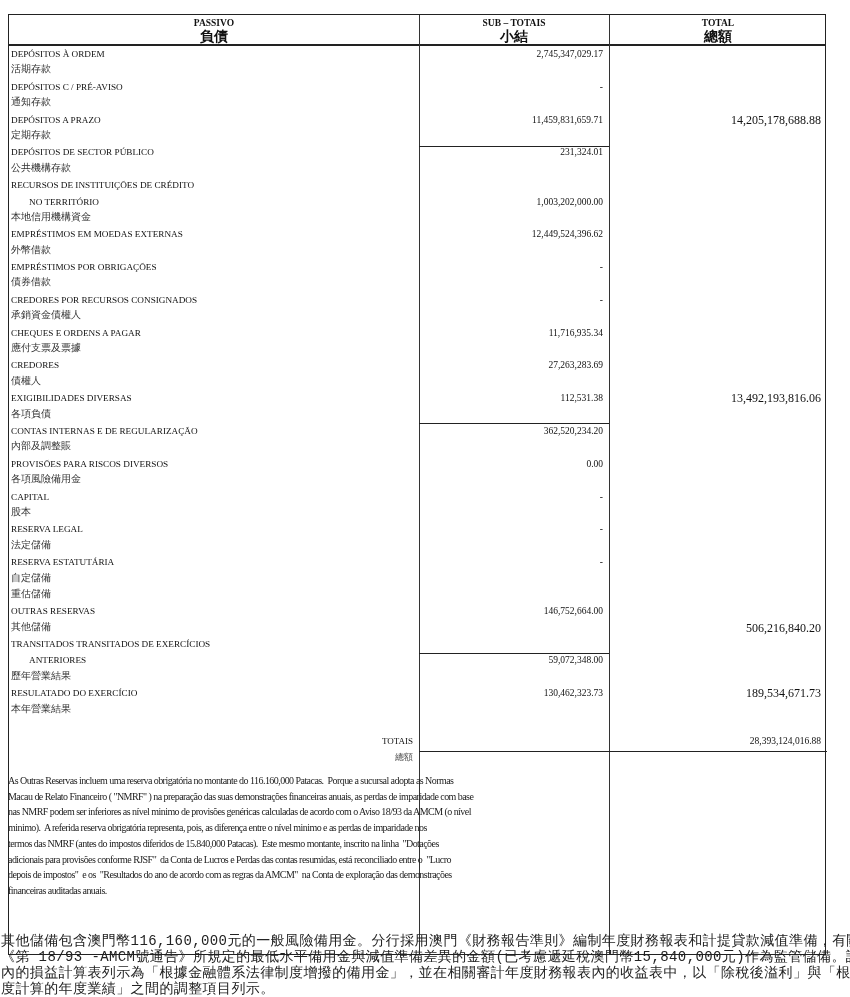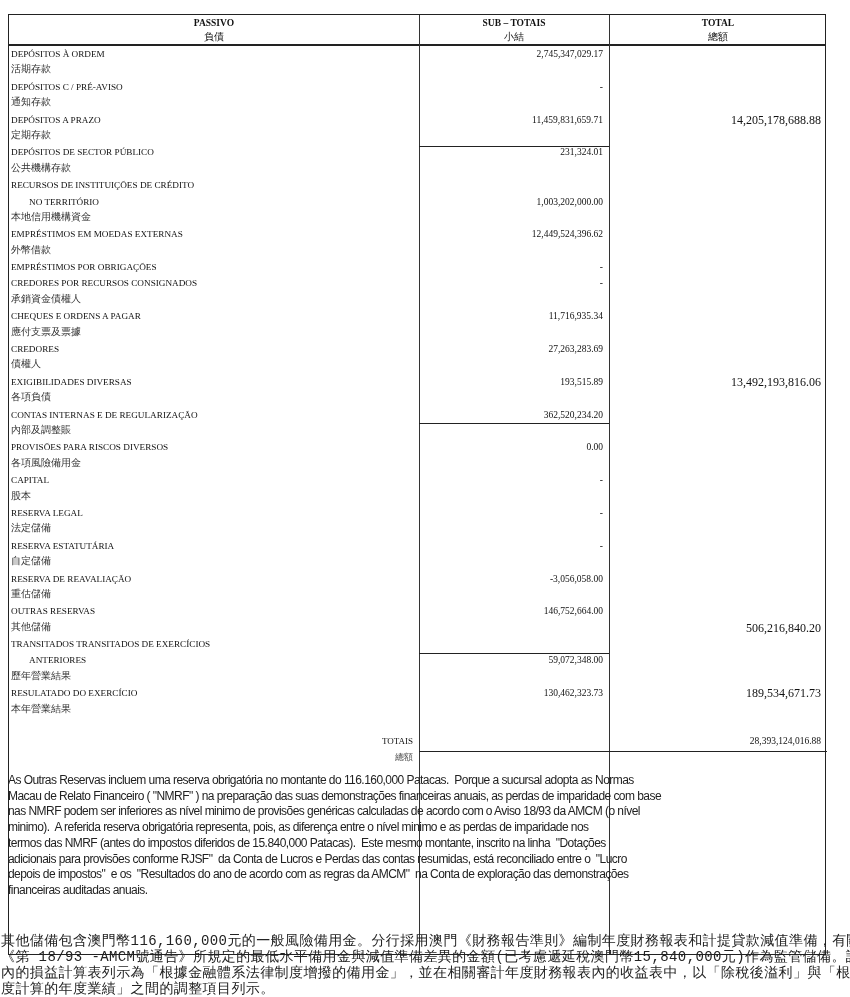--- a/index.html
+++ b/index.html
@@ -6,33 +6,33 @@
   body {
     width: 850px; height: 997px; position: relative; overflow: hidden;
     font-family: "Liberation Serif", serif; color: #111;
   }
   .sheet { position: absolute; left: 8px; top: 4px; width: 818px; height: 941px;
     border: 1.5px solid #222; box-sizing: border-box; margin-top: 10px; }
   .hdr { position: absolute; left: 0; top: 0; width: 100%; height: 31px;
     border-bottom: 2.5px solid #222; box-sizing: border-box; }
   .hcell { position: absolute; top: 0; height: 31px; text-align: center;
     font-size: 9.5px; font-weight: bold; line-height: 14px; padding-top: 1px; box-sizing: border-box; }
-  .hcell .zh { font-weight: normal; font-size: 10px; display: block; }
+  .hcell .zh { font-weight: bold; font-size: 14px; display: block; }
   .vline { position: absolute; top: 0; bottom: 0; border-left: 1px solid #333; }
   .hline { position: absolute; height: 0; border-top: 1.5px solid #222; }
   .rows { position: absolute; left: 0; top: 31px; width: 100%; }
   .row { position: relative; height: 16.4px; font-size: 9.2px; line-height: 16.4px; white-space: nowrap; }
   .row .lbl { position: absolute; left: 2px; }
   .row .lbl.indent { left: 20px; }
   .row .lbl.zh { font-family: Liberation Mono, monospace; font-size: 10px; color: #333; }
   .row .sub { position: absolute; right: 222px; text-align: right; font-size: 9.5px; }
   .row .tot { position: absolute; right: 4px; text-align: right; font-size: 12px; }
   .totals-label { position: absolute; right: 412px; font-size: 9px; text-align: right; }
   .notes { position: absolute; left: 8px; top: 773px; width: 830px;
-    font-family: Liberation Sans, sans-serif; font-size: 12px; line-height: 15.7px; color: #222;
+    font-family: Liberation Serif, serif; font-size: 10px; line-height: 15.7px; color: #222;
     white-space: pre; letter-spacing: -0.55px; }
   .notes-zh { position: absolute; left: 1px; top: 933px; width: 830px;
     font-family: Liberation Mono, monospace; font-size: 14px; line-height: 16px; color: #222;
     white-space: pre; letter-spacing: 0.4px; }
 </style>
 </head>
 <body>
 
 <div class="sheet">
 
@@ -104,20 +104,23 @@
         <span class="sub">12,449,524,396.62</span>
       </div>
       <div class="row">
         <span class="lbl zh">外幣借款</span>
       </div>
       <div class="row">
         <span class="lbl">EMPRÉSTIMOS POR OBRIGAÇÕES</span>
         <span class="sub">-</span>
       </div>
       <div class="row">
+        <span class="lbl zh">債券借款</span>
+      </div>
+      <div class="row">
         <span class="lbl">CREDORES POR RECURSOS CONSIGNADOS</span>
         <span class="sub">-</span>
       </div>
       <div class="row">
         <span class="lbl zh">承銷資金債權人</span>
       </div>
       <div class="row">
         <span class="lbl">CHEQUES E ORDENS A PAGAR</span>
         <span class="sub">11,716,935.34</span>
       </div>
@@ -126,21 +129,21 @@
       </div>
       <div class="row">
         <span class="lbl">CREDORES</span>
         <span class="sub">27,263,283.69</span>
       </div>
       <div class="row">
         <span class="lbl zh">債權人</span>
       </div>
       <div class="row">
         <span class="lbl">EXIGIBILIDADES DIVERSAS</span>
-        <span class="sub">193,515.89</span>
+        <span class="sub">112,531.38</span>
         <span class="tot">13,492,193,816.06</span>
       </div>
       <div class="row">
         <span class="lbl zh">各項負債</span>
       </div>
       <div class="row">
         <span class="lbl">CONTAS INTERNAS E DE REGULARIZAÇÃO</span>
         <span class="sub">362,520,234.20</span>
       </div>
       <div class="row">
@@ -166,24 +169,20 @@
       </div>
       <div class="row">
         <span class="lbl zh">法定儲備</span>
       </div>
       <div class="row">
         <span class="lbl">RESERVA ESTATUTÁRIA</span>
         <span class="sub">-</span>
       </div>
       <div class="row">
         <span class="lbl zh">自定儲備</span>
-      </div>
-      <div class="row">
-        <span class="lbl">RESERVA DE REAVALIAÇÃO</span>
-        <span class="sub">-3,056,058.00</span>
       </div>
       <div class="row">
         <span class="lbl zh">重估儲備</span>
       </div>
       <div class="row">
         <span class="lbl">OUTRAS RESERVAS</span>
         <span class="sub">146,752,664.00</span>
       </div>
       <div class="row">
         <span class="lbl zh">其他儲備</span>

